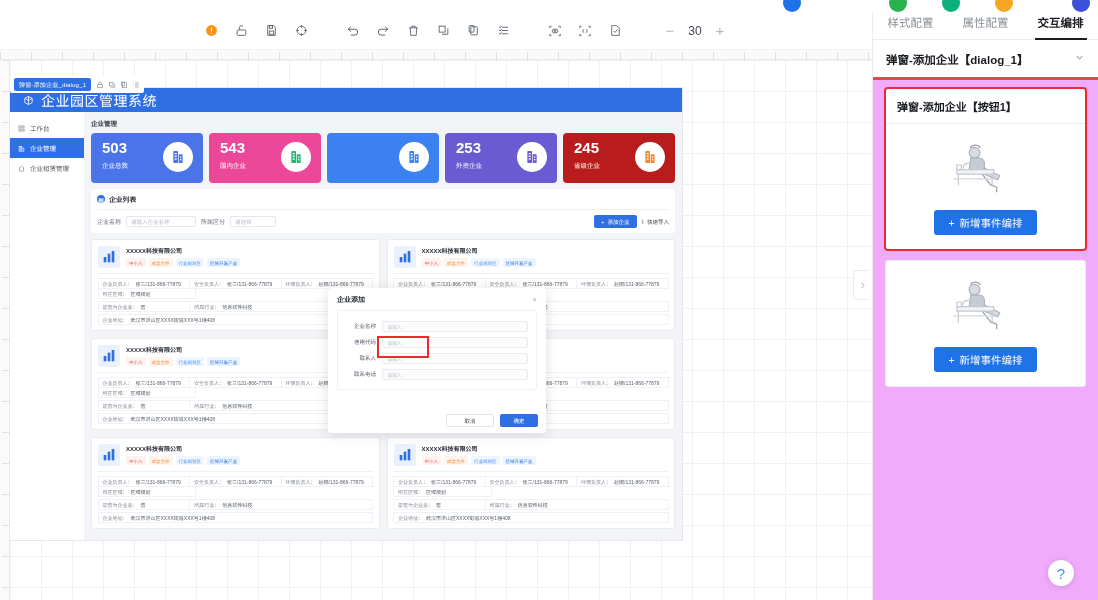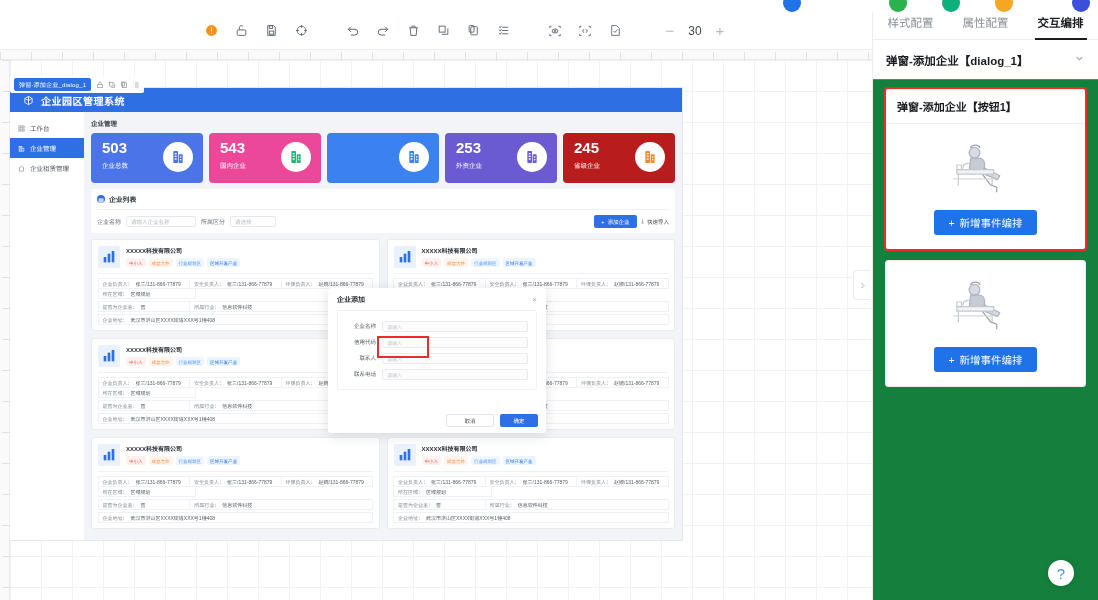--- a/index.html
+++ b/index.html
@@ -67,21 +67,21 @@
 
   
   .artboard {
     position:absolute; left:88px; top:88px; width:672px; height:452px;
     background:#f2f4f8; overflow:hidden; box-shadow:0 0 0 1px #e4e7ec;
   }
   .ab-header {
     height:24px; background:#2f6fe4; display:flex; align-items:center; gap:7px; padding-left:13px;
   }
   .ab-header .logo { width:11px; height:11px; color:#fff; display:flex; }
-  .ab-title { color:#fff; font-size:10px; font-weight:700; letter-spacing:.5px; }
+  .ab-title { color:#fff; font-size:14px; font-weight:400; letter-spacing:.5px; }
 
   .ab-body { display:flex; height:428px; }
   .ab-side { width:74px; background:#fff; padding-top:6px; }
   .side-item { height:20px; display:flex; align-items:center; gap:5px; padding-left:8px;
                font-size:6.5px; color:#555b63; }
   .side-item .ic { width:7px; height:7px; display:flex; color:#8c929b;}
   .side-item.active { background:#2f6fe4; color:#fff; }
   .side-item.active .ic { color:#fff; }
 
   .ab-main { flex:1; padding:6px 7px; overflow:hidden; }
@@ -153,25 +153,25 @@
   
   .panel { position:absolute; right:0; top:0; width:226px; height:600px; background:#fff;
            border-left:1px solid #ededed; z-index:35; display:flex; flex-direction:column; }
   .panel-tabs { display:flex; height:40px; align-items:flex-end; border-bottom:1px solid #ededed; }
   .ptab { flex:1; text-align:center; font-size:11.5px; color:#8a9098; padding-bottom:9px; position:relative; cursor:pointer;}
   .ptab.active { color:#1a1d21; font-weight:700; }
   .ptab.active:after { content:""; position:absolute; left:50%; transform:translateX(-50%);
                        bottom:-1px; width:52px; height:2.5px; background:#1a1d21; }
 
   .collapse-row { display:flex; align-items:center; justify-content:space-between;
-                  padding:0 13px; height:40px; border-bottom:1px solid #ef4444; }
+                  padding:0 13px; height:40px; border-bottom:3px solid #ef4444; }
   .collapse-row .t { font-size:11.5px; font-weight:700; color:#1a1d21; }
   .collapse-row .chev { color:#9aa1ab; font-size:11px; }
 
-  .panel-body { flex:1; overflow:hidden; padding:8px 12px 0; background:#15803d; }
+  .panel-body { flex:1; overflow:hidden; padding:8px 12px 0; background:#f0abfc; }
 
   .evt-card { border:1px solid #ececec; border-radius:3px; margin-bottom:10px; background:#fff; }
   .evt-card.selected { outline:2px solid #ee2b2b; outline-offset:-1px; border-color:transparent; }
   .evt-hd { padding:9px 11px; font-size:11px; font-weight:700; color:#1a1d21; border-bottom:1px solid #f0f0f0; }
   .evt-bd { padding:10px 0 14px; display:flex; flex-direction:column; align-items:center; gap:10px; }
   .evt-illus { width:92px; height:62px; }
   .evt-btn { background:#1f72e8; color:#fff; font-size:10.5px; border-radius:3px;
              padding:5px 14px; display:flex; align-items:center; gap:5px; cursor:pointer; }
 
   .help-btn { position:absolute; right:24px; bottom:14px; width:26px; height:26px; border-radius:50%;

